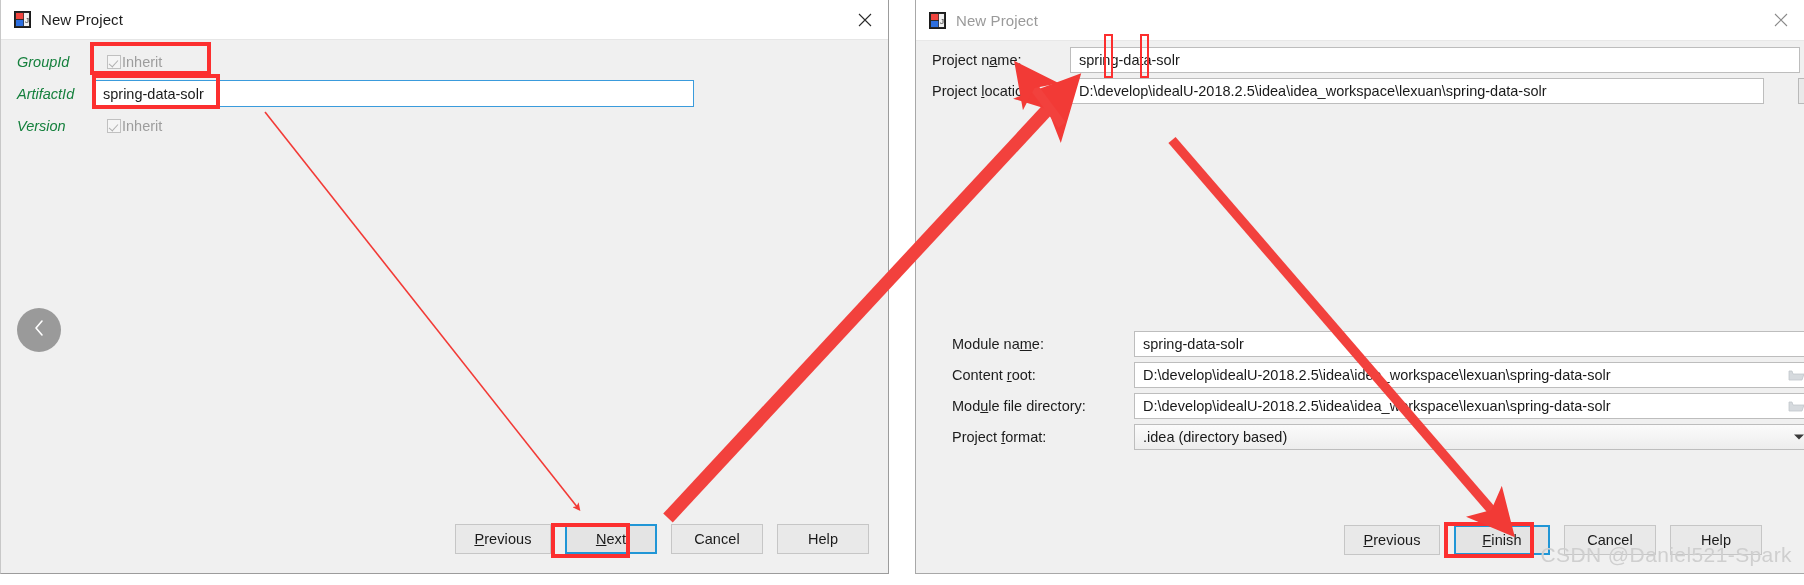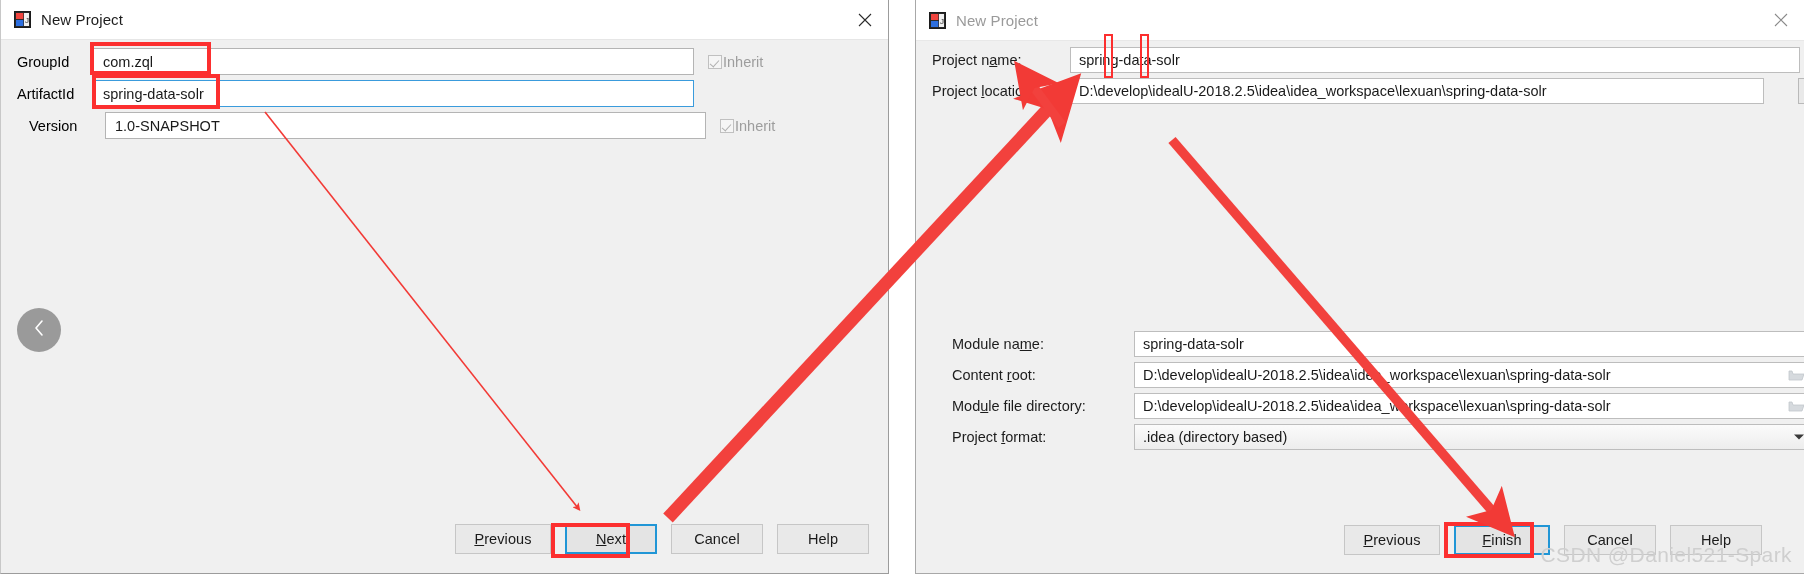--- a/index.html
+++ b/index.html
@@ -72,22 +72,23 @@
   .mvn-row {
     position: absolute;
     left: 16px;
     height: 27px;
     display: flex;
     align-items: center;
   }
   .mvn-label {
     width: 76px;
     font-size: 14.5px;
-    color: #000000;
-    flex: none;
+    color: #15803d;
+    flex: none;
+    font-style: italic;
   }
   .mvn-input {
     height: 27px;
     box-sizing: border-box;
     background: #ffffff;
     border: 1px solid #b4b4b4;
     font-size: 14.5px;
     color: #1a1a1a;
     display: flex;
     align-items: center;
@@ -307,35 +308,33 @@
       <svg width="14" height="14" viewBox="0 0 14 14">
         <path d="M1 1 L13 13 M13 1 L1 13" stroke="#2b2b2b" stroke-width="1.1" fill="none"></path>
       </svg>
     </span>
   </div>
 
   <div class="left-body">
 
     <div class="mvn-row" style="top:8px;">
       <span class="mvn-label">GroupId</span>
-      <span class="mvn-input">com.zql</span>
       <span class="inherit-box">
         <span class="cb"></span>
         <span class="inherit-label">Inherit</span>
       </span>
     </div>
 
     <div class="mvn-row" style="top:40px;">
       <span class="mvn-label">ArtifactId</span>
       <span class="mvn-input focused">spring-data-solr</span>
     </div>
 
-    <div class="mvn-row" style="top:72px;margin-left:12px;">
+    <div class="mvn-row" style="top:72px;">
       <span class="mvn-label">Version</span>
-      <span class="mvn-input">1.0-SNAPSHOT</span>
       <span class="inherit-box">
         <span class="cb"></span>
         <span class="inherit-label">Inherit</span>
       </span>
     </div>
 
     <div class="back-circle">
       <span>
         <svg width="15" height="20" viewBox="0 0 15 20">
           <path d="M10 3 L4 10 L10 17" stroke="#ffffff" stroke-width="1.6" fill="none" stroke-linecap="round" stroke-linejoin="round"></path>

